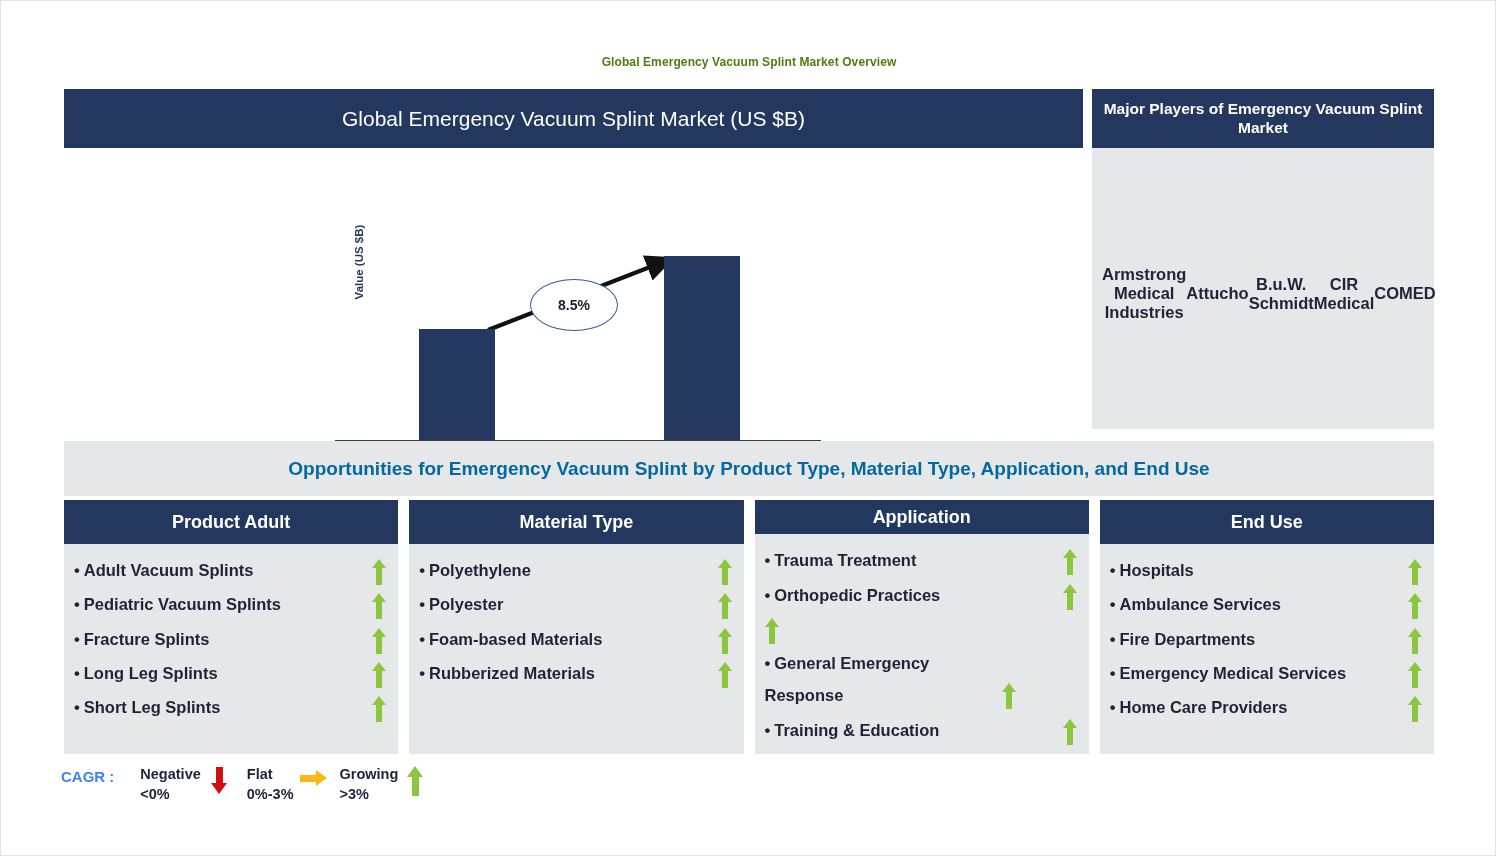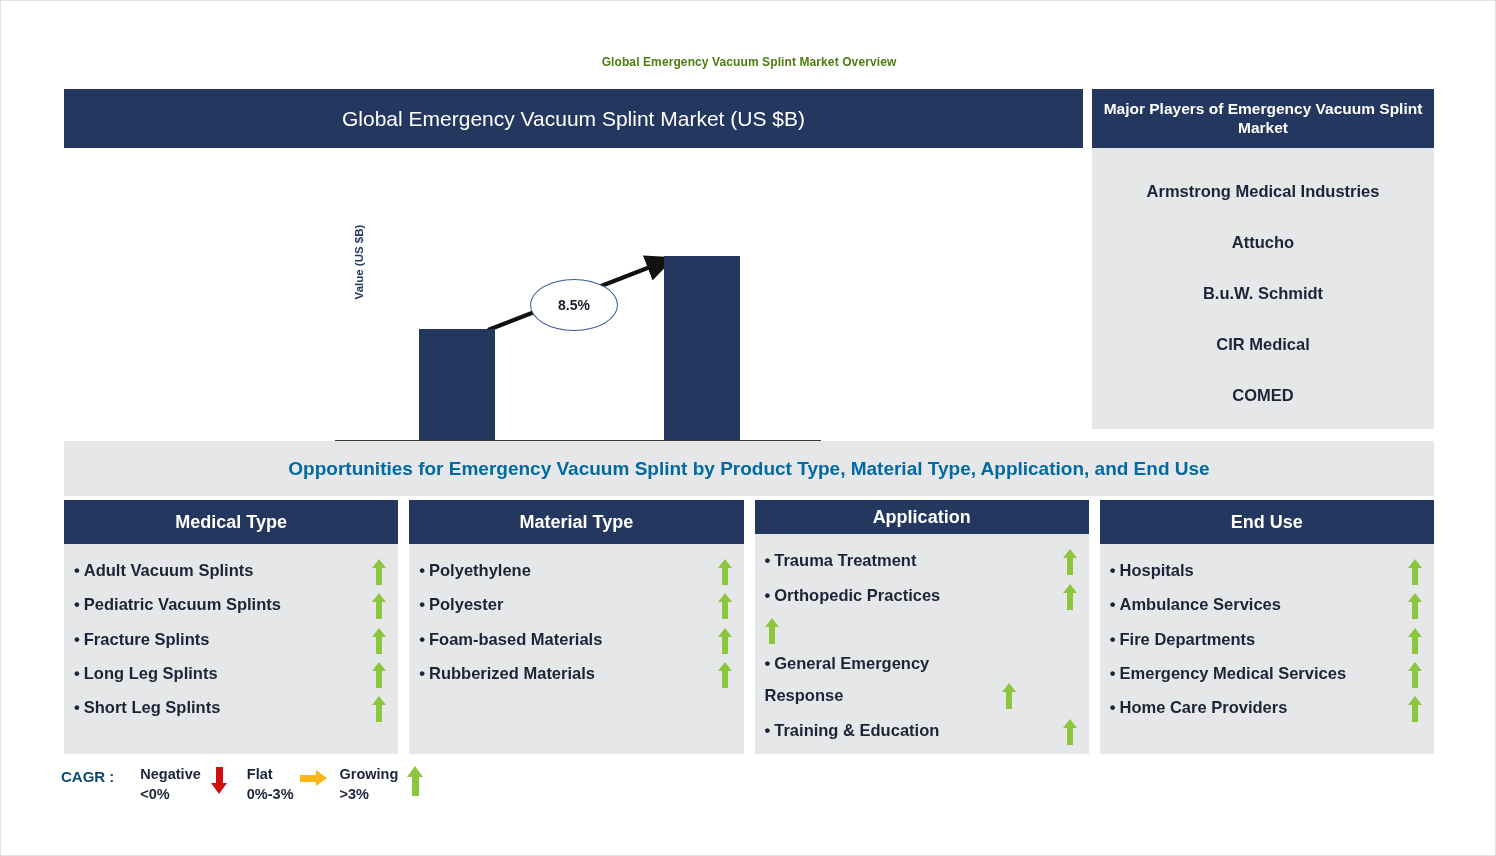--- a/index.html
+++ b/index.html
@@ -149,21 +149,21 @@
     justify-content: center;
     text-align: center;
     box-sizing: border-box;
     padding: 0 4px;
   }
   .players-list {
     padding: 18px 10px 8px 10px;
     box-sizing: border-box;
     height: 281px;
     display: flex;
-    flex-direction: column;
+    flex-direction: row;
   }
   .player-item {
     text-align: center;
     font-size: 16.5px;
     font-weight: bold;
     color: #1b2438;
     flex: 1 1 0;
     display: flex;
     align-items: center;
     justify-content: center;
@@ -266,21 +266,21 @@
     position: absolute;
     left: 60px;
     top: 764px;
     display: flex;
     align-items: flex-start;
     height: 48px;
   }
   .legend-title {
     font-size: 15px;
     font-weight: bold;
-    color: #0c4a6e;
+    color: #3b82f6;
     margin-top: 3px;
     margin-right: 26px;
     white-space: nowrap;
   }
   .legend-group {
     display: flex;
     align-items: flex-start;
     margin-right: 8px;
   }
   .legend-text {
@@ -398,21 +398,21 @@
     <div class="player-item">CIR Medical</div>
     <div class="player-item">COMED</div>
   </div>
 </div>
 
 <div class="opps-banner">Opportunities for Emergency Vacuum Splint by Product Type, Material Type, Application, and End Use</div>
 
 <div class="cols">
 
   <div class="col">
-    <div class="col-header">Medical Type</div>
+    <div class="col-header">Product Adult</div>
     <div class="col-list">
       <div class="col-item">
         <span class="col-item-text"><span class="bullet">•</span><span>Adult Vacuum Splints</span></span>
         <span class="arrow-up-green"></span>
       </div>
       <div class="col-item">
         <span class="col-item-text"><span class="bullet">•</span><span>Pediatric Vacuum Splints</span></span>
         <span class="arrow-up-green"></span>
       </div>
       <div class="col-item">

